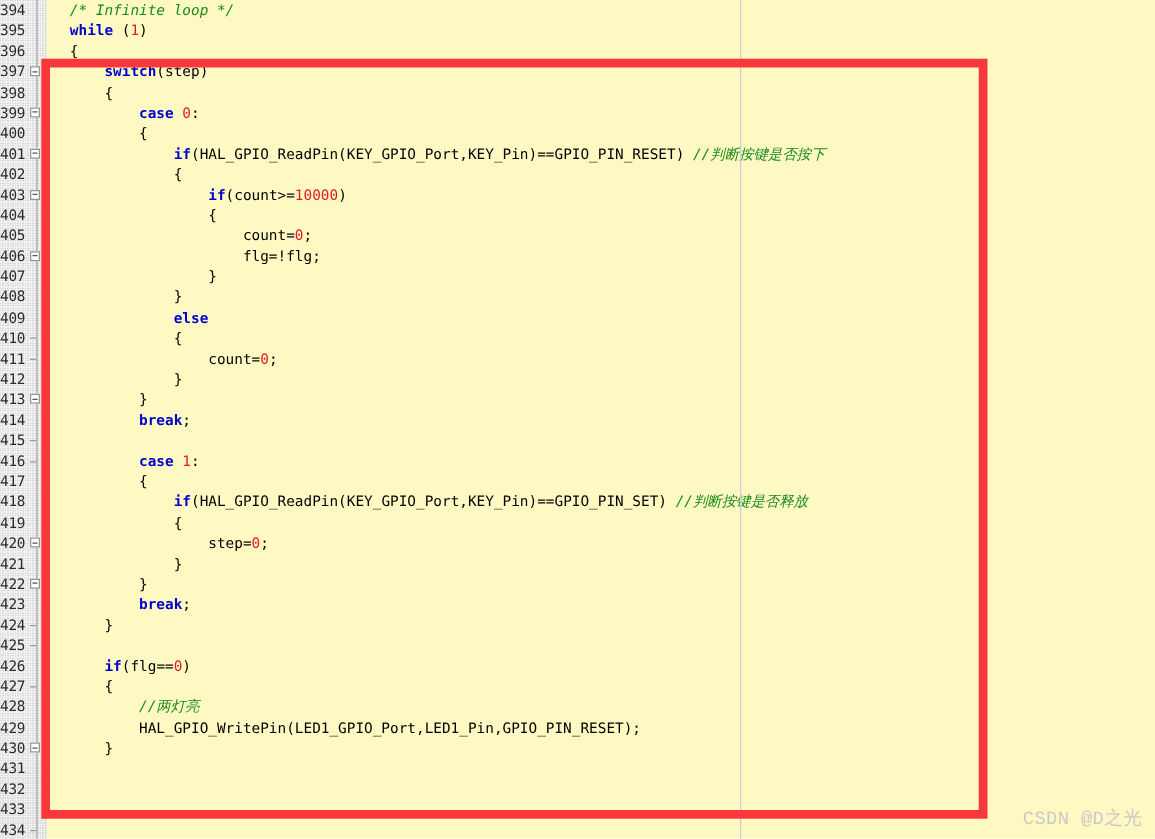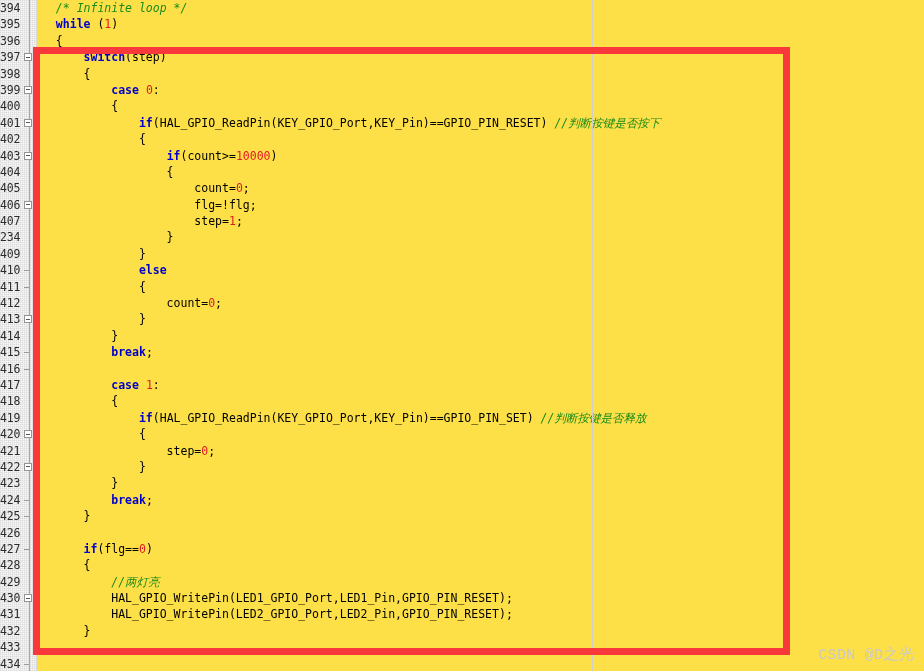--- a/index.html
+++ b/index.html
@@ -121,21 +121,21 @@
   }
 
   
   .code {
     position: absolute;
     left: 37px;
     top: 0;
     width: 887px;
     height: 671px;
     z-index: 1;
-    background: #fde047;
+    background: #fef9c3;
   }
   .row {
     height: 16.4px;
     line-height: 16.4px;
     font-size: 11.5px;
     white-space: pre;
     color: #000000;
     padding-left: 5px;
     font-family: "DejaVu Sans Mono", "Liberation Mono", monospace;
   }
@@ -194,21 +194,20 @@
       <div class="row"><span class="pl">      </span><span class="kw">switch</span><span class="pl">(step)</span></div>
       <div class="row"><span class="pl">      {</span></div>
       <div class="row"><span class="pl">          </span><span class="kw">case</span><span class="pl"> </span><span class="num">0</span><span class="pl">:</span></div>
       <div class="row"><span class="pl">          {</span></div>
       <div class="row"><span class="pl">              </span><span class="kw">if</span><span class="pl">(HAL_GPIO_ReadPin(KEY_GPIO_Port,KEY_Pin)==GPIO_PIN_RESET) </span><span class="cmt">//判断按键是否按下</span></div>
       <div class="row"><span class="pl">              {</span></div>
       <div class="row"><span class="pl">                  </span><span class="kw">if</span><span class="pl">(count&gt;=</span><span class="num">10000</span><span class="pl">)</span></div>
       <div class="row"><span class="pl">                  {</span></div>
       <div class="row"><span class="pl">                      count=</span><span class="num">0</span><span class="pl">;</span></div>
       <div class="row"><span class="pl">                      flg=!flg;</span></div>
-      <div class="row"><span class="pl">                      step=</span><span class="num">1</span><span class="pl">;</span></div>
       <div class="row"><span class="pl">                  }</span></div>
       <div class="row"><span class="pl">              }</span></div>
       <div class="row"><span class="pl">              </span><span class="kw">else</span></div>
       <div class="row"><span class="pl">              {</span></div>
       <div class="row"><span class="pl">                  count=</span><span class="num">0</span><span class="pl">;</span></div>
       <div class="row"><span class="pl">              }</span></div>
       <div class="row"><span class="pl">          }</span></div>
       <div class="row"><span class="pl">          </span><span class="kw">break</span><span class="pl">;</span></div>
       <div class="row"><span class="pl"></span></div>
       <div class="row"><span class="pl">          </span><span class="kw">case</span><span class="pl"> </span><span class="num">1</span><span class="pl">:</span></div>
@@ -218,21 +217,20 @@
       <div class="row"><span class="pl">                  step=</span><span class="num">0</span><span class="pl">;</span></div>
       <div class="row"><span class="pl">              }</span></div>
       <div class="row"><span class="pl">          }</span></div>
       <div class="row"><span class="pl">          </span><span class="kw">break</span><span class="pl">;</span></div>
       <div class="row"><span class="pl">      }</span></div>
       <div class="row"><span class="pl"></span></div>
       <div class="row"><span class="pl">      </span><span class="kw">if</span><span class="pl">(flg==</span><span class="num">0</span><span class="pl">)</span></div>
       <div class="row"><span class="pl">      {</span></div>
       <div class="row"><span class="pl">          </span><span class="cmt">//两灯亮</span></div>
       <div class="row"><span class="pl">          HAL_GPIO_WritePin(LED1_GPIO_Port,LED1_Pin,GPIO_PIN_RESET);</span></div>
-      <div class="row"><span class="pl">          HAL_GPIO_WritePin(LED2_GPIO_Port,LED2_Pin,GPIO_PIN_RESET);</span></div>
       <div class="row"><span class="pl">      }</span></div>
     </div>
 
   <div class="margin-guide"></div>
 
   <div class="gutter"></div>
   <div class="gutter-edge"></div>
   <div class="fold-rail"></div>
   <div class="linenums">
       <div class="lnrow">394</div>
@@ -242,21 +240,21 @@
       <div class="lnrow">398</div>
       <div class="lnrow">399</div>
       <div class="lnrow">400</div>
       <div class="lnrow">401</div>
       <div class="lnrow">402</div>
       <div class="lnrow">403</div>
       <div class="lnrow">404</div>
       <div class="lnrow">405</div>
       <div class="lnrow">406</div>
       <div class="lnrow">407</div>
-      <div class="lnrow">234</div>
+      <div class="lnrow">408</div>
       <div class="lnrow">409</div>
       <div class="lnrow">410</div>
       <div class="lnrow">411</div>
       <div class="lnrow">412</div>
       <div class="lnrow">413</div>
       <div class="lnrow">414</div>
       <div class="lnrow">415</div>
       <div class="lnrow">416</div>
       <div class="lnrow">417</div>
       <div class="lnrow">418</div>

